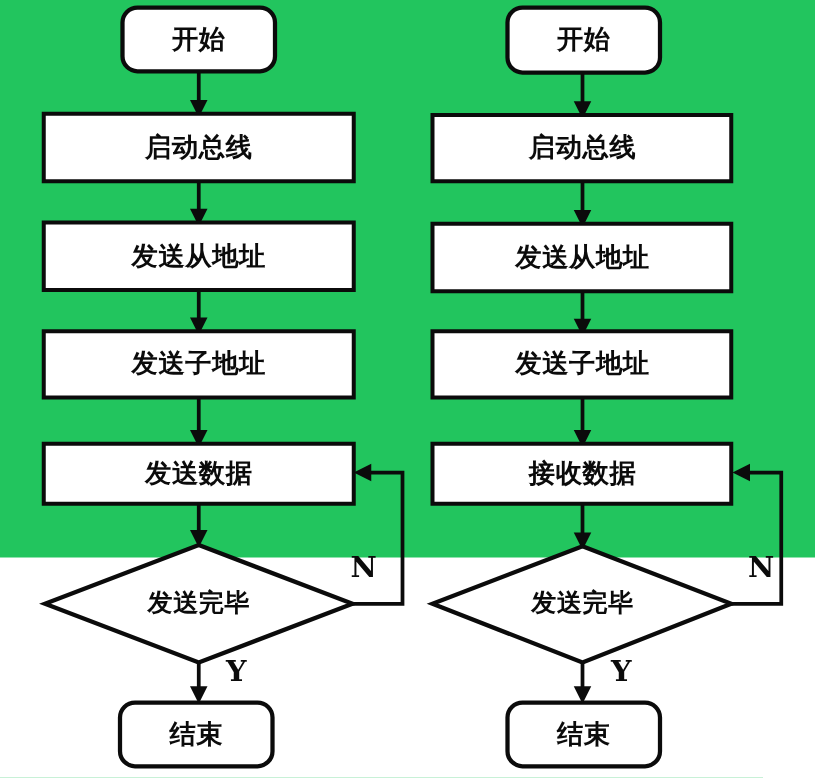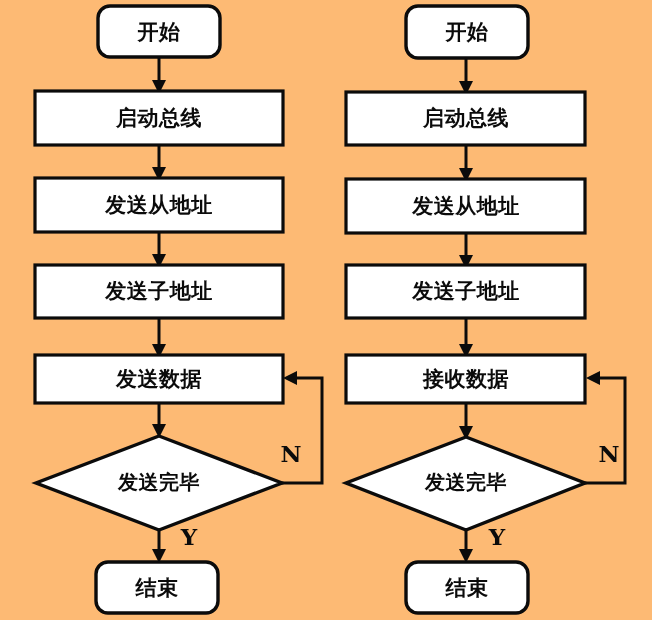--- a/index.html
+++ b/index.html
@@ -10,22 +10,22 @@
   }
   body {
     width: 652px;
     height: 622px;
     overflow: hidden;
     font-family: "DejaVu Sans", "Liberation Sans", sans-serif;
   }
   #figure {
     position: relative;
     width: 652px;
-    height: 620px;
-    background: #fdba74;
+    height: 446px;
+    background: #22c55e;
   }
   #figure svg {
     position: absolute;
     left: 0;
     top: 0;
     display: block;
   }
   .node-label {
     font-family: "DejaVu Sans", "Liberation Sans", sans-serif;
     font-weight: bold;

